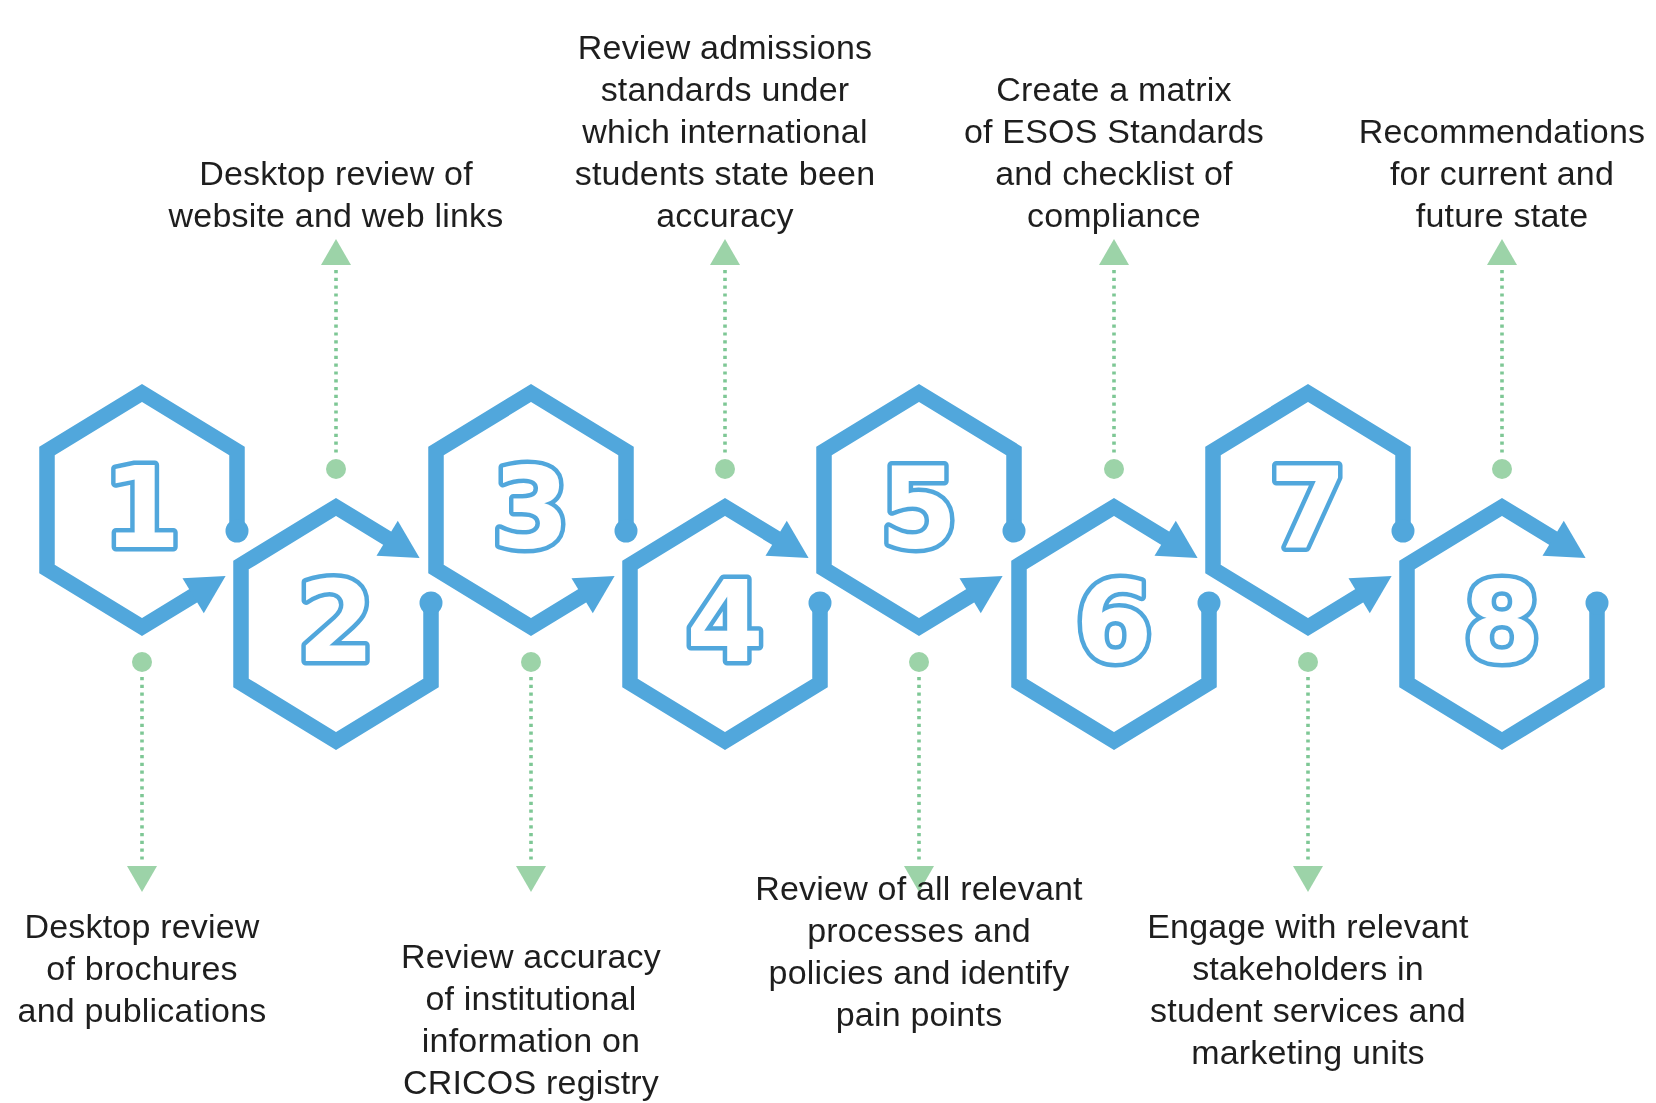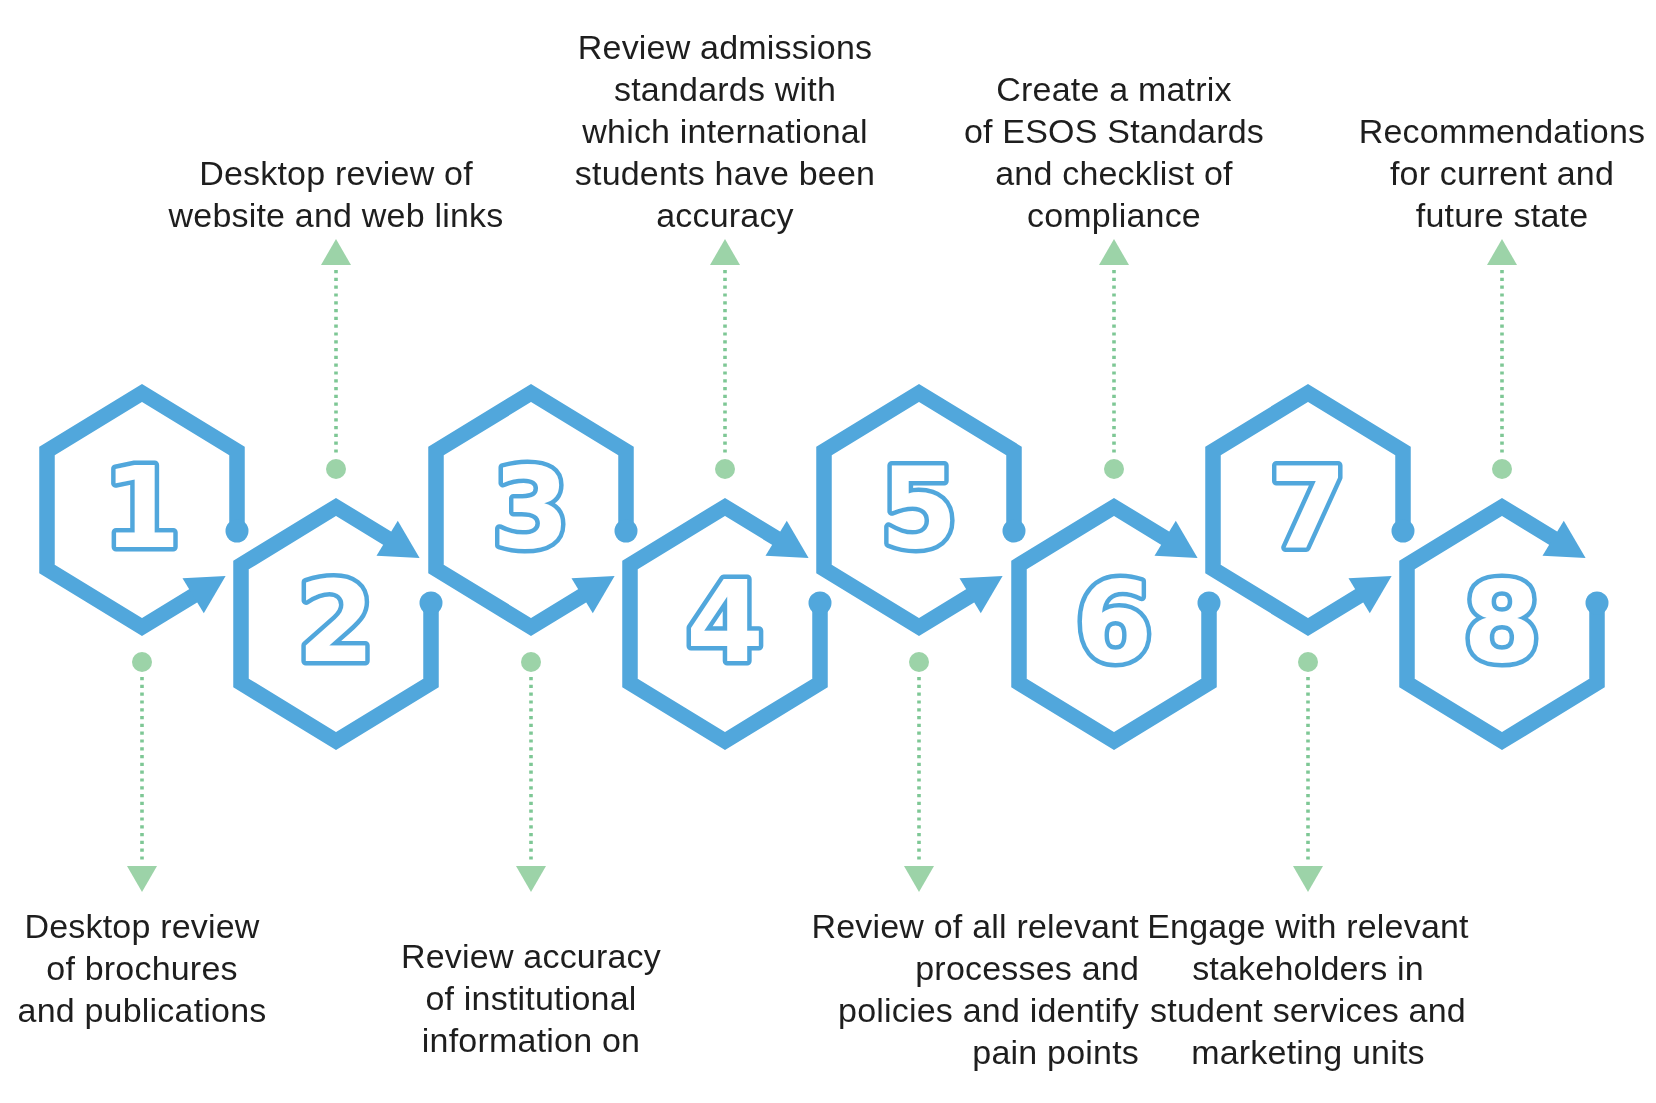--- a/index.html
+++ b/index.html
@@ -137,29 +137,30 @@
       <div class="label-line">and publications</div>
     </div>
     <div class="step-label" style="left: 116px; bottom: 867px;">
       <div class="label-line">Desktop review of</div>
       <div class="label-line">website and web links</div>
     </div>
     <div class="step-label" style="left: 311px; top: 905px; margin-top: 30px;">
       <div class="label-line">Review accuracy</div>
       <div class="label-line">of institutional</div>
       <div class="label-line">information on</div>
+      <div class="label-line">CRICOS registry</div>
     </div>
     <div class="step-label" style="left: 505px; bottom: 867px;">
       <div class="label-line">Review admissions</div>
-      <div class="label-line">standards with</div>
+      <div class="label-line">standards under</div>
       <div class="label-line">which international</div>
-      <div class="label-line">students have been</div>
+      <div class="label-line">students state been</div>
       <div class="label-line">accuracy</div>
     </div>
-    <div class="step-label" style="left: 699px; top: 905px; text-align: right;">
+    <div class="step-label" style="left: 699px; top: 867px;">
       <div class="label-line">Review of all relevant</div>
       <div class="label-line">processes and</div>
       <div class="label-line">policies and identify</div>
       <div class="label-line">pain points</div>
     </div>
     <div class="step-label" style="left: 894px; bottom: 867px;">
       <div class="label-line">Create a matrix</div>
       <div class="label-line">of ESOS Standards</div>
       <div class="label-line">and checklist of</div>
       <div class="label-line">compliance</div>

